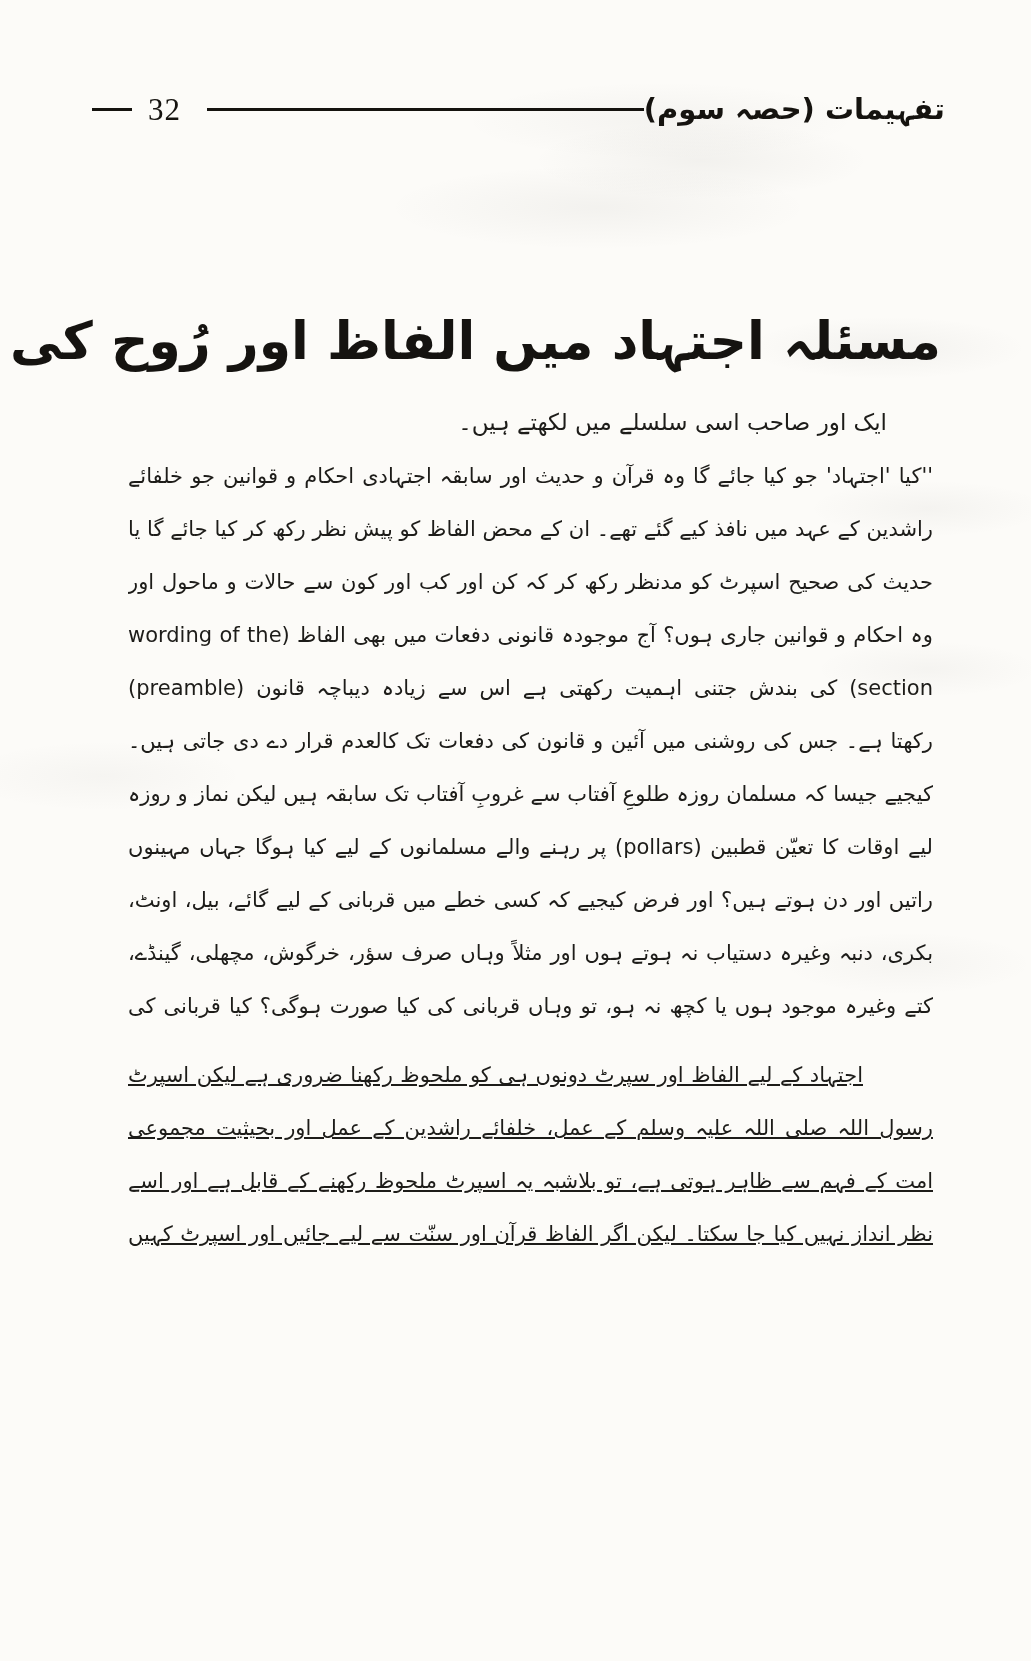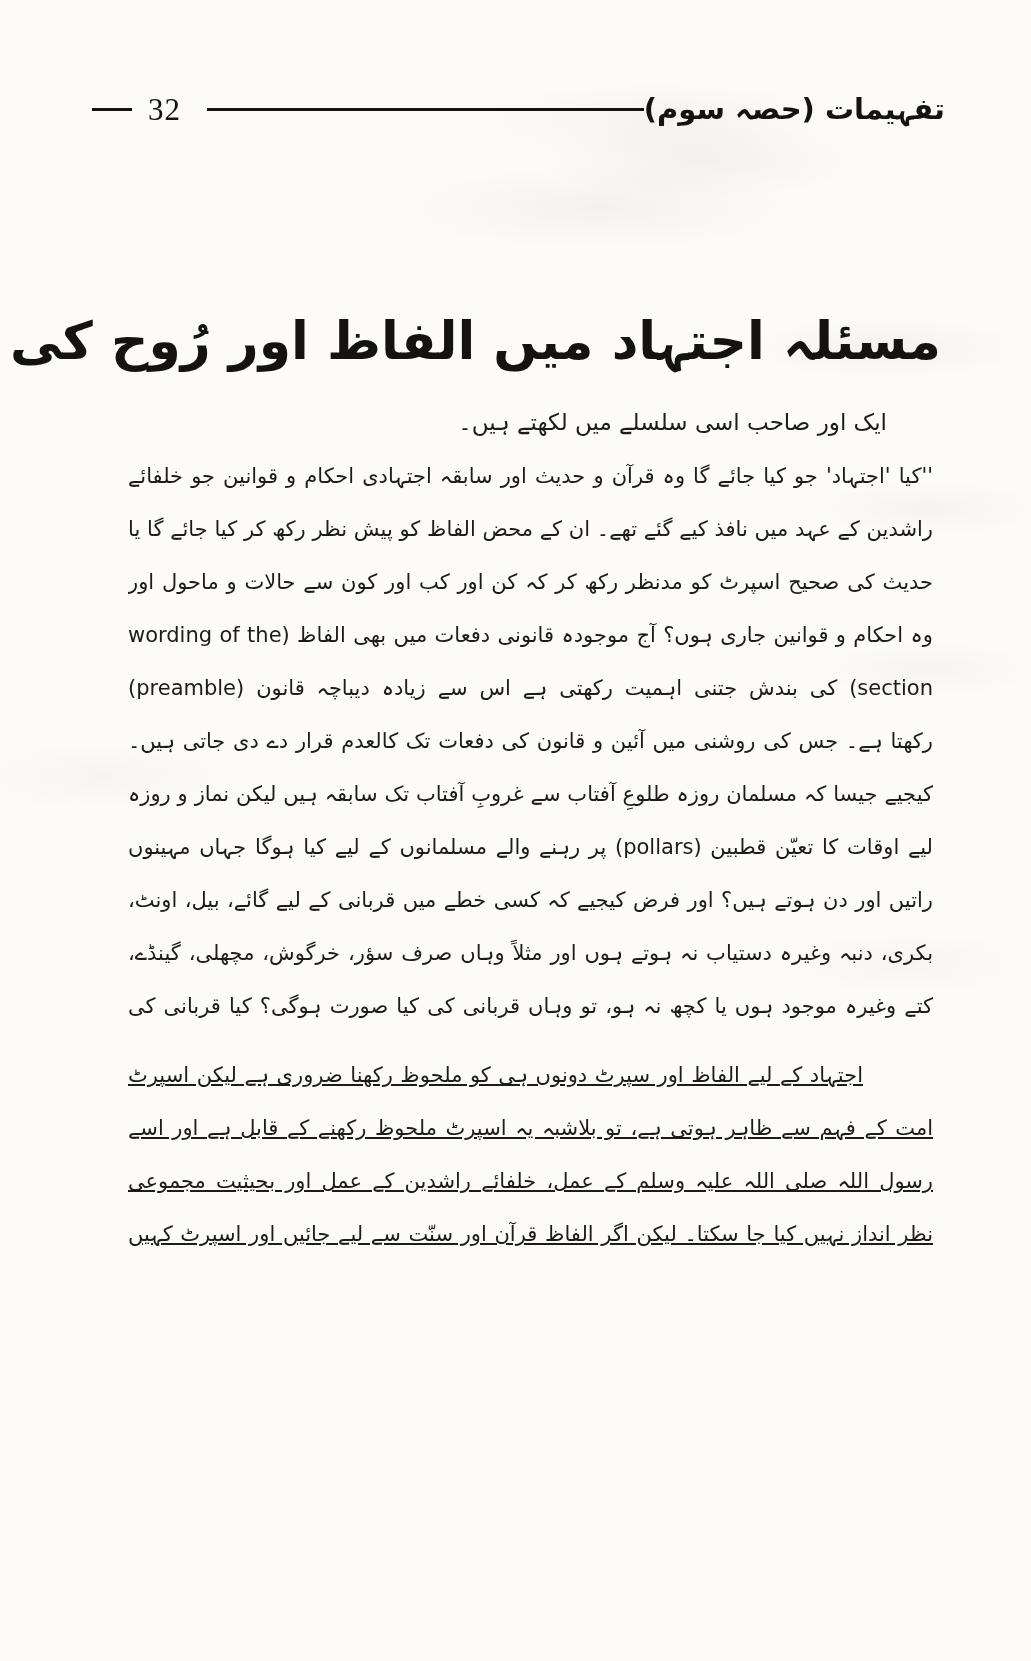--- a/index.html
+++ b/index.html
@@ -134,18 +134,18 @@
       <div class="bline">رکھتا ہے۔ جس کی روشنی میں آئین و قانون کی دفعات تک کالعدم قرار دے دی جاتی ہیں۔ فرض</div>
       <div class="bline">کیجیے جیسا کہ مسلمان روزہ طلوعِ آفتاب سے غروبِ آفتاب تک سابقہ ہیں لیکن نماز و روزہ کے</div>
       <div class="bline">لیے اوقات کا تعیّن قطبین (pollars) پر رہنے والے مسلمانوں کے لیے کیا ہوگا جہاں مہینوں لمبی</div>
       <div class="bline">راتیں اور دن ہوتے ہیں؟ اور فرض کیجیے کہ کسی خطے میں قربانی کے لیے گائے، بیل، اونٹ، بھیڑ،</div>
       <div class="bline">بکری، دنبہ وغیرہ دستیاب نہ ہوتے ہوں اور مثلاً وہاں صرف سؤر، خرگوش، مچھلی، گینڈے، ہاتھی اور</div>
       <div class="bline">کتے وغیرہ موجود ہوں یا کچھ نہ ہو، تو وہاں قربانی کی کیا صورت ہوگی؟ کیا قربانی کی صحیح اسپرٹ اور</div>
     </div>
 
   <div class="para para2" dir="rtl">
       <div class="bline">اجتہاد کے لیے الفاظ اور سپرٹ دونوں ہی کو ملحوظ رکھنا ضروری ہے لیکن اسپرٹ کا</div>
+      <div class="bline">رسول اللہ صلی اللہ علیہ وسلم کے عمل، خلفائے راشدین کے عمل اور بحیثیت مجموعی فقہائے</div>
       <div class="bline">امت کے فہم سے ظاہر ہوتی ہے، تو بلاشبہ یہ اسپرٹ ملحوظ رکھنے کے قابل ہے اور اسے</div>
-      <div class="bline">رسول اللہ صلی اللہ علیہ وسلم کے عمل، خلفائے راشدین کے عمل اور بحیثیت مجموعی فقہائے</div>
       <div class="bline">نظر انداز نہیں کیا جا سکتا۔ لیکن اگر الفاظ قرآن اور سنّت سے لیے جائیں اور اسپرٹ کہیں اور</div>
     </div>
 
 </div>
 
 </body></html>

